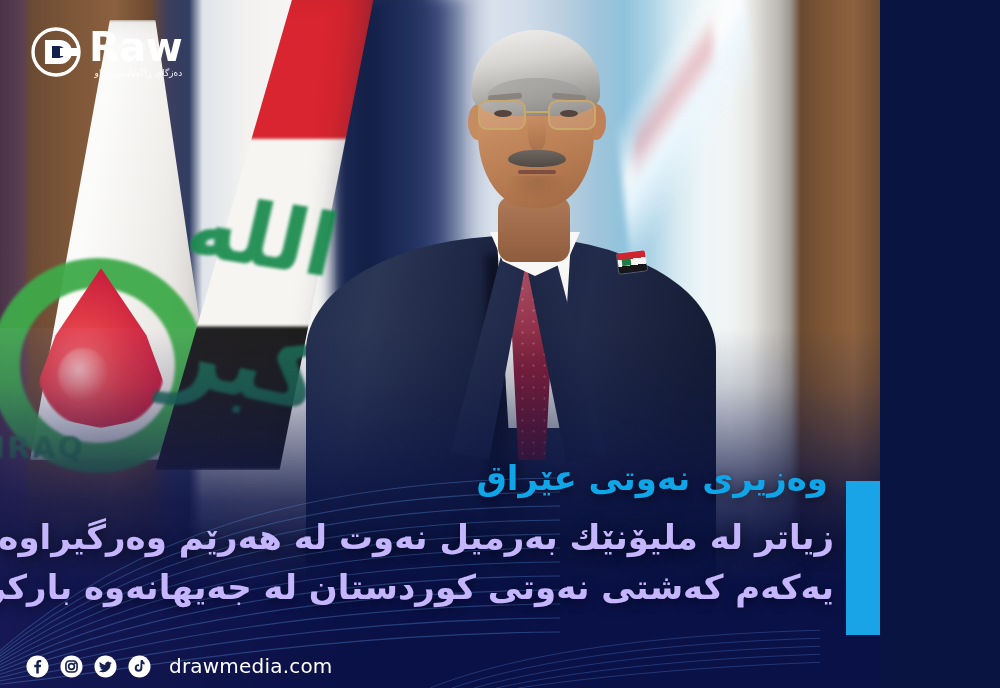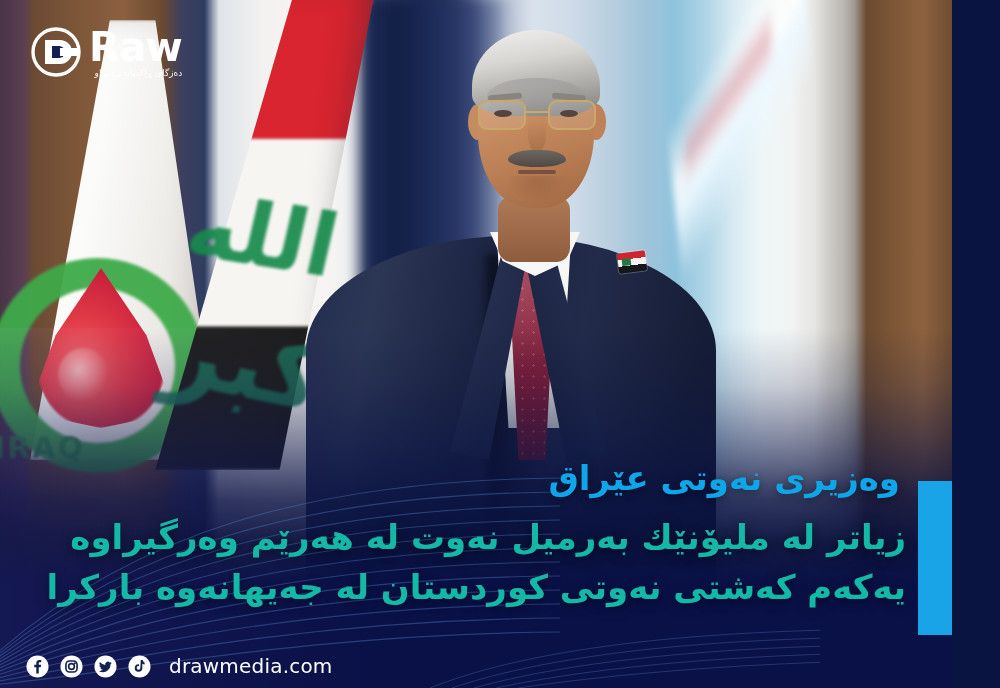--- a/index.html
+++ b/index.html
@@ -7,21 +7,21 @@
 
   html, body {
     width:1000px; height:688px;
     background:#0a1440;
     font-family:"DejaVu Sans","Liberation Sans",sans-serif;
     overflow:hidden;
   }
 
   #card {
     position:relative;
-    width:952px; height:688px;
+    width:880px; height:688px;
     overflow:hidden;
     background:#0b1446;
   }
 
   
   .photo { position:absolute; inset:0; overflow:hidden; }
 
   
   .bg-base {
     position:absolute; inset:0;
@@ -308,21 +308,21 @@
     font-family:"DejaVu Sans",sans-serif;
   }
   .accent-bar {
     position:absolute; right:0px; top:481px;
     width:34px; height:154px;
     background:#19a4e8;
   }
   .headline {
     position:absolute; right:46px; left:24px; top:512px;
     direction:rtl; text-align:right;
-    color:#14b8a6; font-weight:700;
+    color:#c4b5fd; font-weight:700;
     font-size:34px; line-height:1.48;
     text-shadow:0 2px 12px rgba(0,0,0,.5);
     font-family:"DejaVu Sans",sans-serif;
   }
   .headline .ln { display:block; white-space:nowrap; }
 
   
   .footer {
     position:absolute; left:26px; bottom:10px;
     display:flex; align-items:center; gap:11px;

